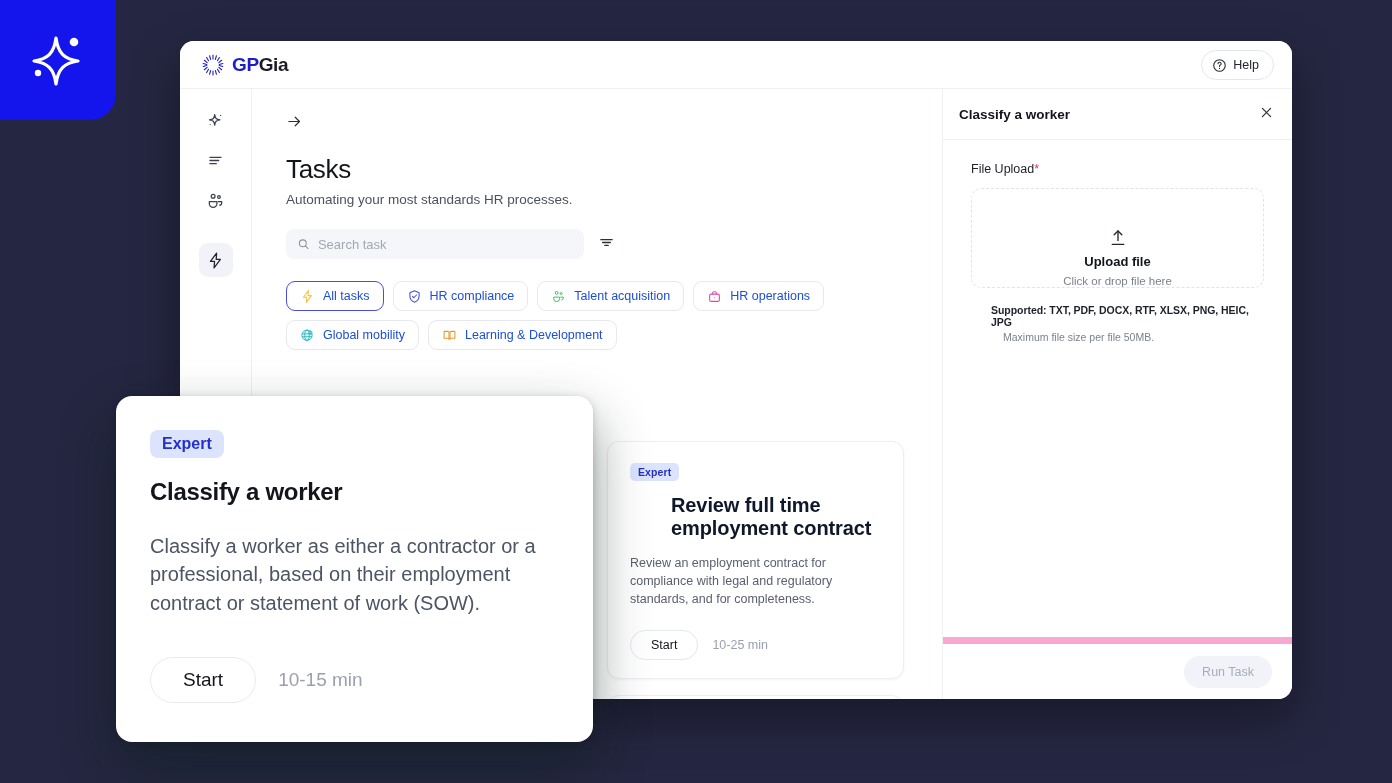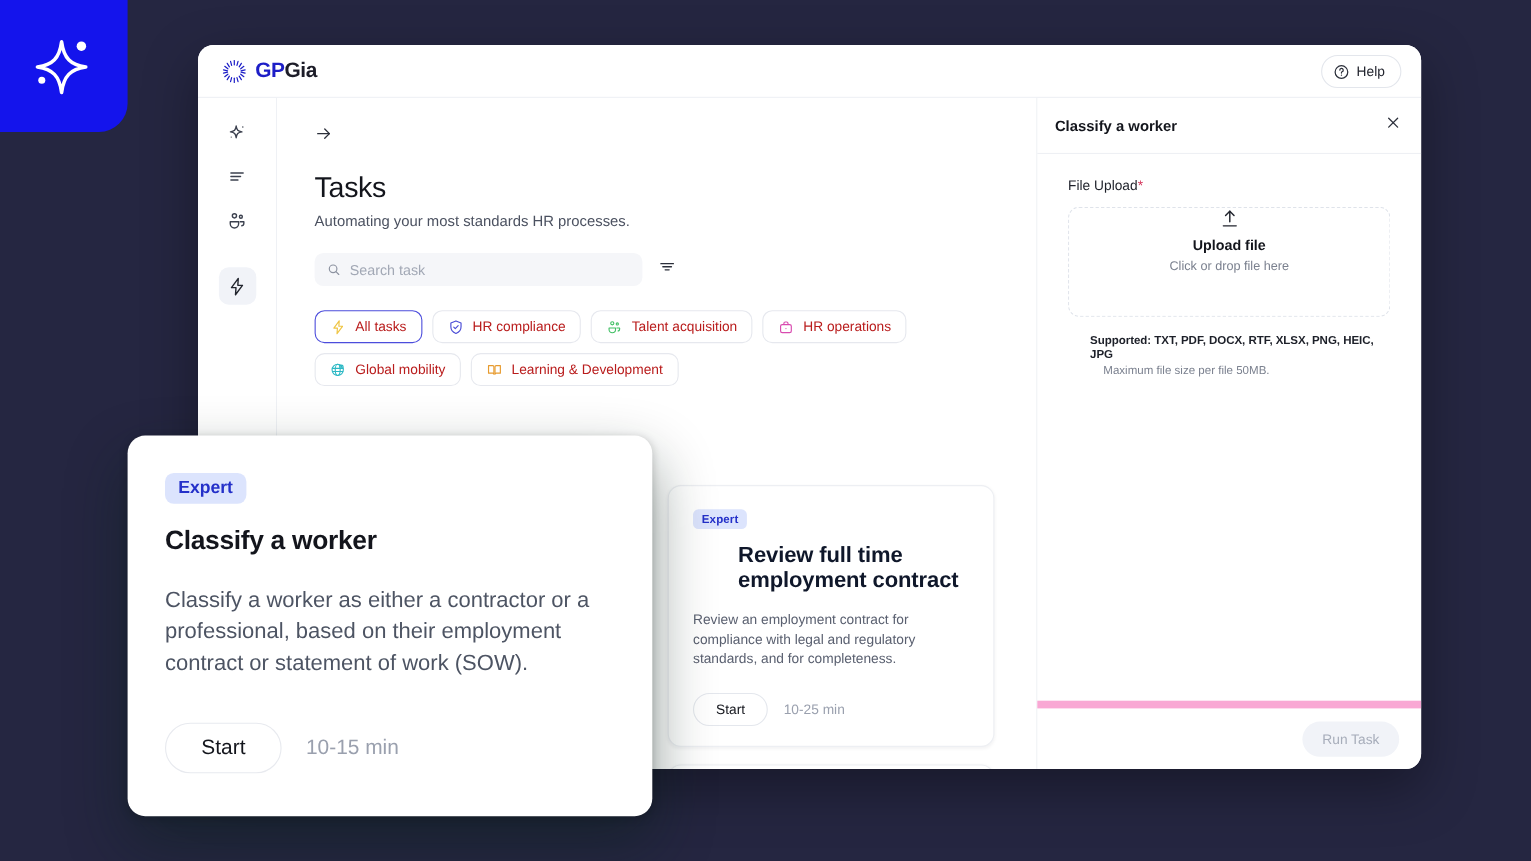--- a/index.html
+++ b/index.html
@@ -87,21 +87,21 @@
     font-family: inherit; font-size: 13px; color: #3a3f4c; width: 100%;
   }
   .search-box input::placeholder { color: #a2a8b5; }
   .filter-icon { color: #2b2f3a; }
 
   .chips { display: flex; flex-wrap: wrap; gap: 9px; margin-top: 22px; max-width: 620px; }
   .chip {
     display: flex; align-items: center; gap: 8px;
     height: 30px; padding: 0 13px;
     border: 1px solid #e6e8ee; border-radius: 9px;
-    background: #fff; font-size: 12.5px; color: #b91c1c; white-space: nowrap;
+    background: #fff; font-size: 12.5px; color: #1d4ed8; white-space: nowrap;
   }
   .chip.active { border-color: #4c4ddc; }
   .chip svg { display: block; flex: 0 0 auto; }
 
   
   .cards { position: absolute; left: 34px; top: 352px; display: flex; gap: 24px; }
   .col { display: flex; flex-direction: column; gap: 16px; width: 297px; }
   .task-card {
     width: 297px; background: #fff;
     border: 1px solid #edeff3; border-radius: 12px;
@@ -134,21 +134,21 @@
     padding: 0 18px 0 16px; border-bottom: 1px solid #eef0f4;
   }
   .drawer-title { font-size: 13.5px; font-weight: 700; color: #13151c; }
   .drawer-close { color: #2b2f3a; }
   .drawer-body { flex: 1 1 auto; padding: 22px 28px 0 28px; }
   .field-label { font-size: 12.5px; color: #1d2029; }
   .req { color: #d4365b; }
   .dropzone {
     margin-top: 12px; height: 100px;
     border: 1px dashed #dfe3ea; border-radius: 10px;
-    display: flex; flex-direction: column; align-items: center; justify-content: flex-start; gap: 6px;
+    display: flex; flex-direction: column; align-items: center; justify-content: flex-end; gap: 6px;
   }
   .dz-title { font-size: 13px; font-weight: 700; color: #13151c; }
   .dz-sub { font-size: 11.5px; color: #7b818f; }
   .support { font-size: 10.5px; font-weight: 700; color: #1d2029; margin-top: 16px; letter-spacing: -0.05px; margin-left: 20px; }
   .maxsize { font-size: 10.5px; color: #7b818f; margin-top: 3px; padding-left: 32px; }
   .drawer-foot {
     height: 62px; border-top: 7px solid #f9a8d4;
     display: flex; align-items: center; justify-content: flex-end; padding: 0 20px;
   }
   .run-btn {

